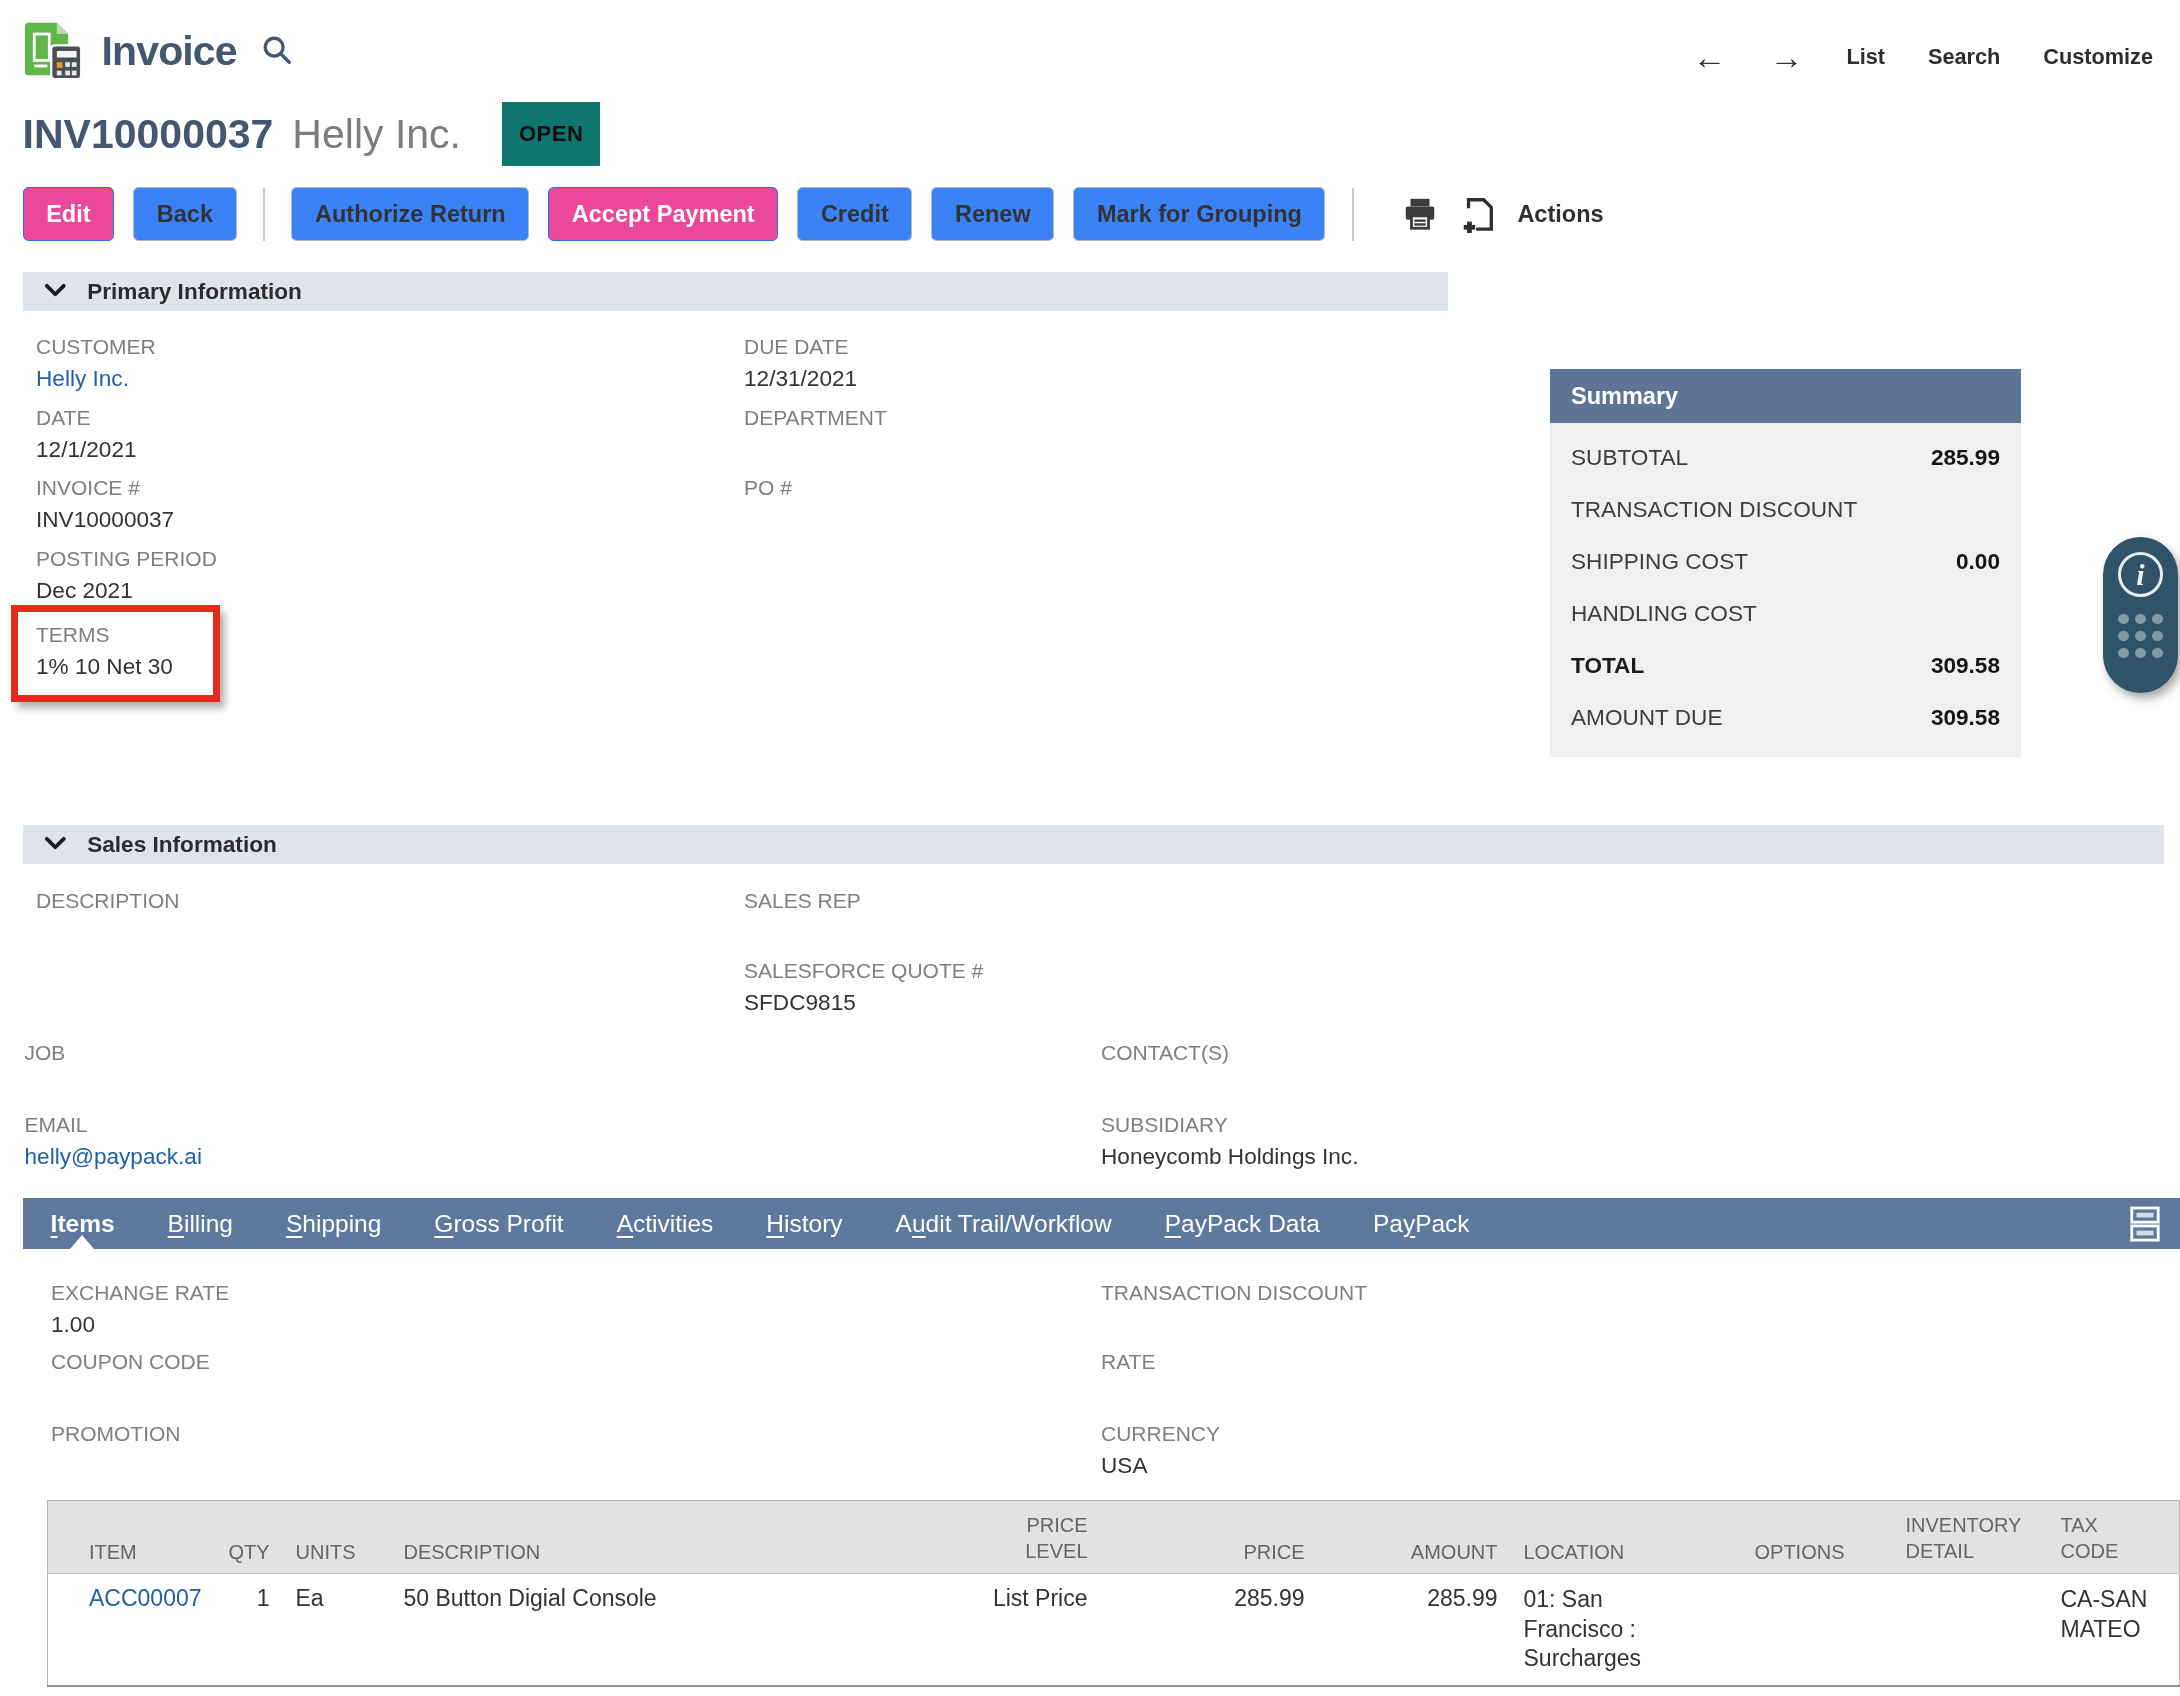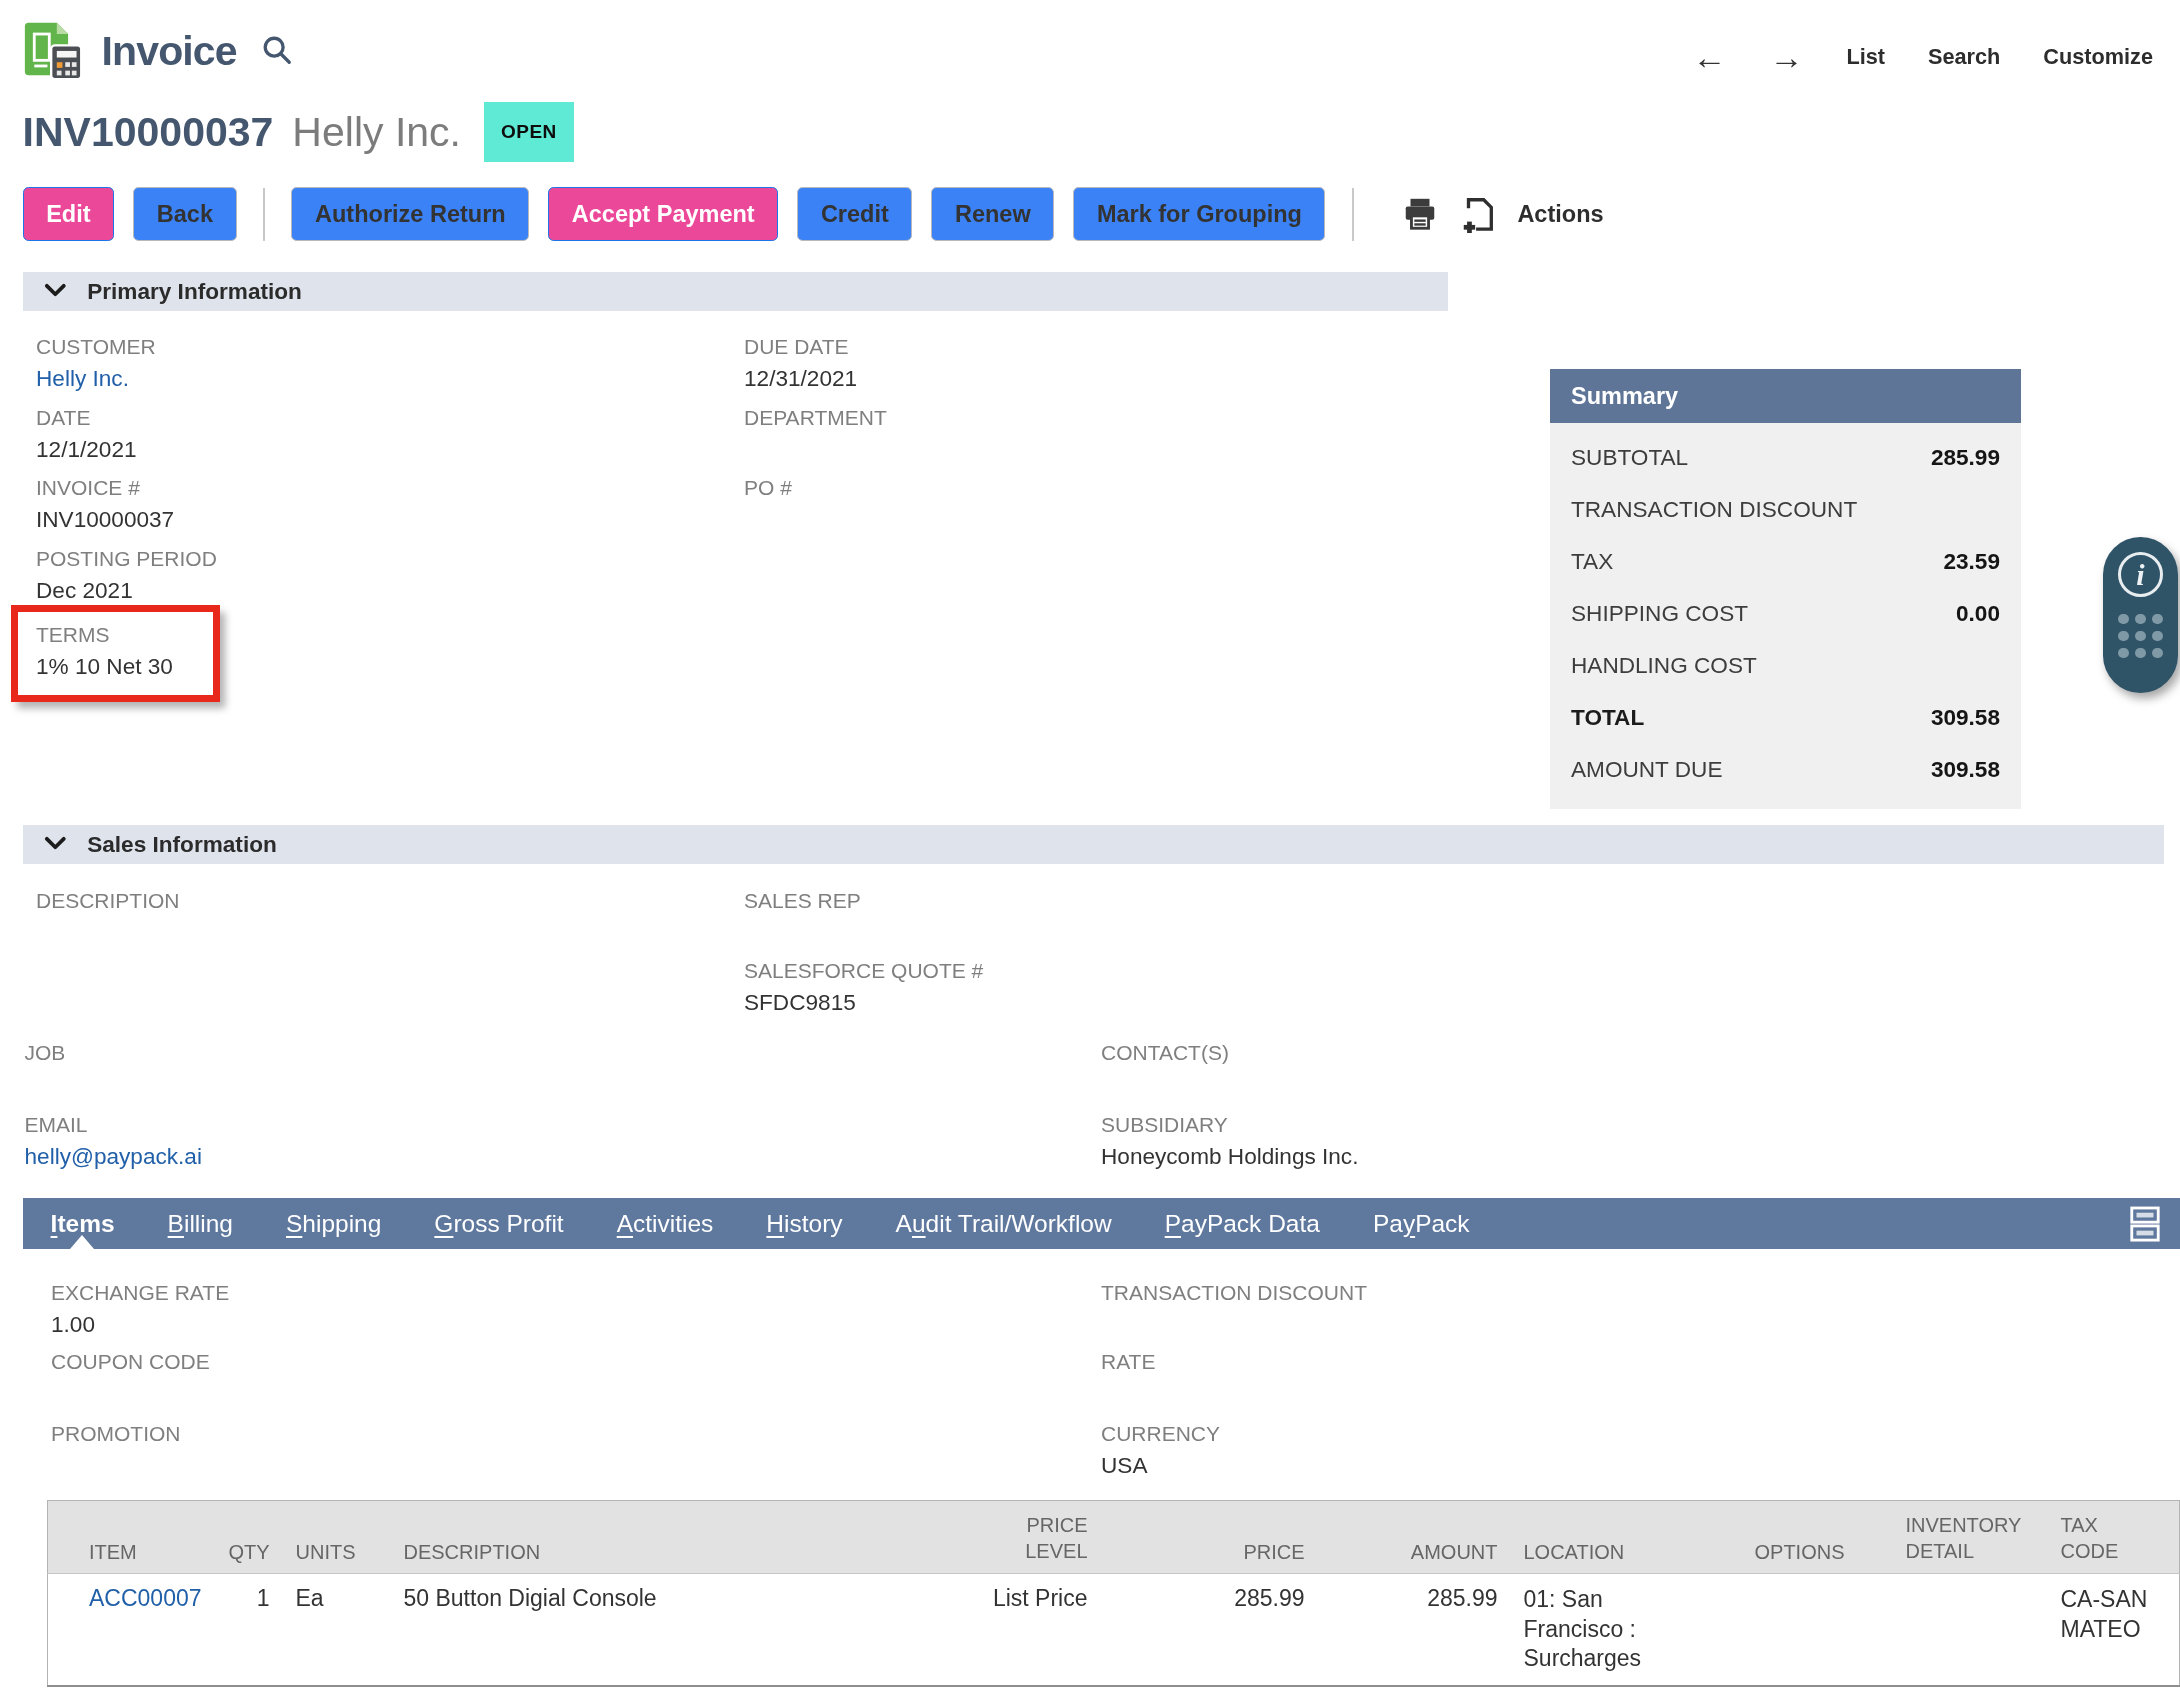--- a/index.html
+++ b/index.html
@@ -11,21 +11,21 @@
   .app-header{position:absolute;left:22.6px;top:19px;display:flex;align-items:center;gap:17px;}
   .app-title{font-size:41px;font-weight:bold;color:#44576e;letter-spacing:-0.9px;}
   .top-nav{position:absolute;right:28px;top:40px;display:flex;align-items:center;gap:43px;}
   .top-nav .arrow{font-size:34px;font-weight:bold;color:#333;cursor:pointer;line-height:1;}
   .top-nav .navlink{font-size:21.7px;font-weight:bold;color:#2d2d2d;cursor:pointer;}
 
   
   .record-row{position:absolute;left:22.6px;top:102px;display:flex;align-items:center;}
   .record-id{font-size:41px;font-weight:bold;color:#44576e;}
   .record-name{font-size:41px;color:#7c7c7c;margin-left:19px;}
-  .status-badge{margin-left:23px;background:#5eead4;color:#0d0d0d;font-size:19px;font-weight:bold;
+  .status-badge{margin-left:41px;background:#0f766e;color:#0d0d0d;font-size:22px;font-weight:bold;
                 padding:19px 17px;letter-spacing:0.5px;}
 
   
   .toolbar{position:absolute;left:22.6px;top:187px;display:flex;align-items:center;gap:19px;height:54px;}
   .btn{height:54px;display:inline-flex;align-items:center;padding:0 22.6px;border-radius:5.6px;
        font-size:23.5px;font-weight:bold;cursor:pointer;white-space:nowrap;}
   .btn-blue{background:#ec4899;border:0.9px solid #1a75e8;color:#fff;}
   .btn-gray{background:#3b82f6;border:0.9px solid #b9b9b9;color:#333;text-align:center;}
   .tb-divider{width:1.9px;height:53px;background:#c9c9c9;margin:0 7.5px;}
   .tb-icons{display:flex;align-items:center;gap:20px;margin-left:21px;}
@@ -213,24 +213,20 @@
   <div class="summary">
     <div class="summary-header">Summary</div>
     <div class="summary-body">
       <div class="srow">
         <span class="sl">SUBTOTAL</span>
         <span class="sv">285.99</span>
       </div>
       <div class="srow">
         <span class="sl">TRANSACTION DISCOUNT</span>
         <span class="sv"></span>
-      </div>
-      <div class="srow">
-        <span class="sl">TAX</span>
-        <span class="sv">23.59</span>
       </div>
       <div class="srow">
         <span class="sl">SHIPPING COST</span>
         <span class="sv">0.00</span>
       </div>
       <div class="srow">
         <span class="sl">HANDLING COST</span>
         <span class="sv"></span>
       </div>
       <div class="srow total">

